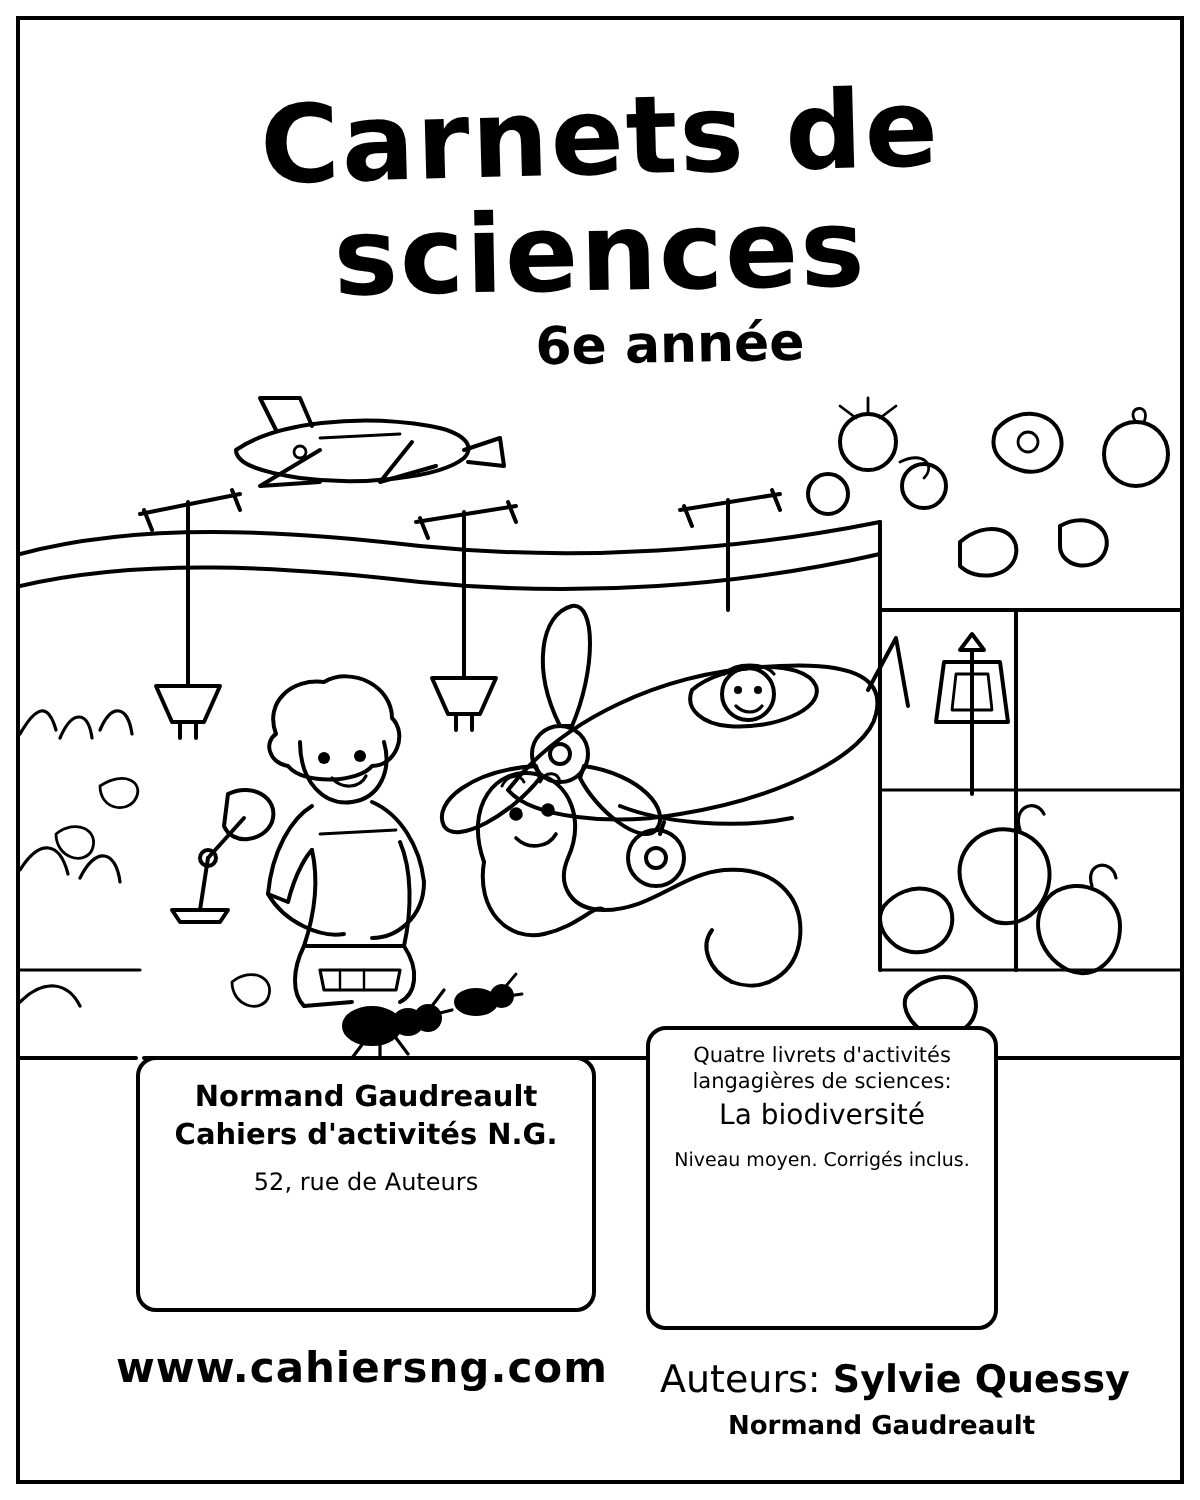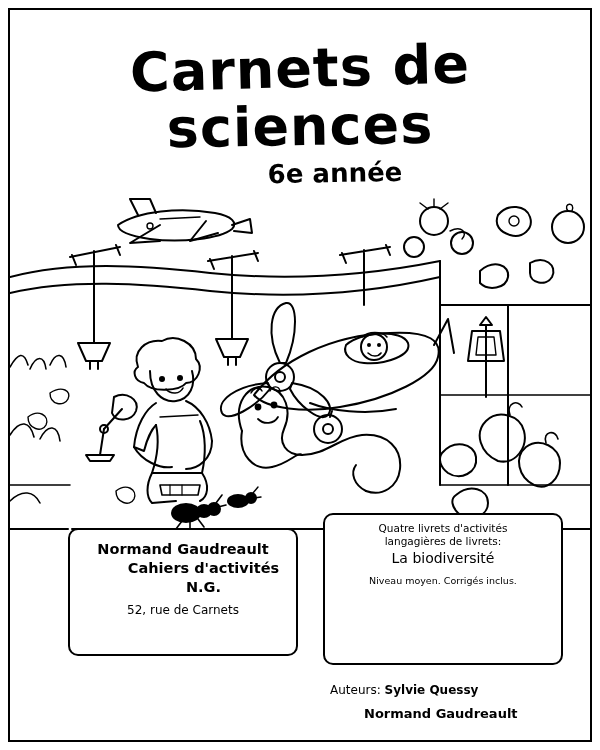--- a/index.html
+++ b/index.html
@@ -88,32 +88,31 @@
     font-weight: bold;
     color: #000;
     line-height: 19px;
   }
   .contact-company {
     font-size: 14.5px;
     font-weight: bold;
     color: #000;
     line-height: 19px;
     margin-bottom: 4px;
-    padding-left: 41px;
   }
   .contact-line {
     font-size: 12px;
     color: #000;
     line-height: 18px;
   }
   .booklets-box {
     position: absolute;
     left: 323px;
     top: 513px;
-    width: 240px;
+    width: 176px;
     height: 152px;
     border: 2px solid #000;
     border-radius: 10px;
     background: #fff;
     box-sizing: border-box;
     text-align: center;
     padding-top: 7px;
   }
   .booklets-intro {
     font-size: 10.5px;
@@ -144,21 +143,21 @@
     color: #000;
   }
   .authors {
     position: absolute;
     left: 330px;
     top: 678px;
     width: 240px;
     text-align: left;
   }
   .authors-line {
-    font-size: 12px;
+    font-size: 19px;
     color: #000;
     line-height: 24px;
   }
   .authors-line b {
     font-weight: bold;
   }
   .author2 {
     font-size: 13px;
     font-weight: bold;
     color: #000;
@@ -352,30 +351,31 @@
           <path d="M106 306 C116 298, 128 304, 124 314 C120 322, 106 318, 106 306 Z"></path>
         </g>
 
       </g>
     </svg>
   </div>
 
   <div class="contact-box">
     <div class="contact-name">Normand Gaudreault</div>
     <div class="contact-company">Cahiers d'activités N.G.</div>
-    <div class="contact-line">52, rue de Carnets</div>
+    <div class="contact-line">52, rue de Auteurs</div>
   </div>
 
   <div class="booklets-box">
     <div class="booklets-intro">Quatre livrets d'activités</div>
-    <div class="booklets-intro">langagières de livrets:</div>
+    <div class="booklets-intro">langagières de sciences:</div>
     <div class="booklet-item">La biodiversité</div>
     <div class="booklets-note">Niveau moyen. Corrigés inclus.</div>
   </div>
 
+  <div class="website">www.cahiersng.com</div>
 
   <div class="authors">
     <div class="authors-line">
       <span>Auteurs:</span>
       <b>Sylvie Quessy</b>
     </div>
     <div class="author2">Normand Gaudreault</div>
   </div>
 
 </div>

